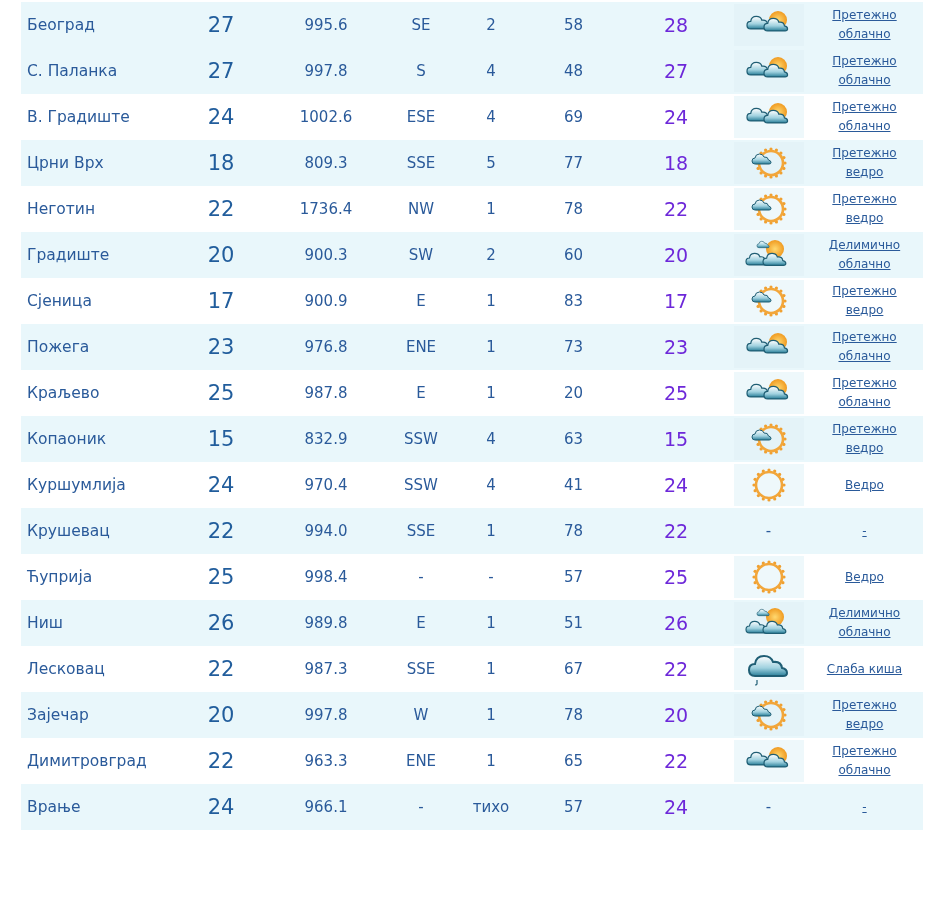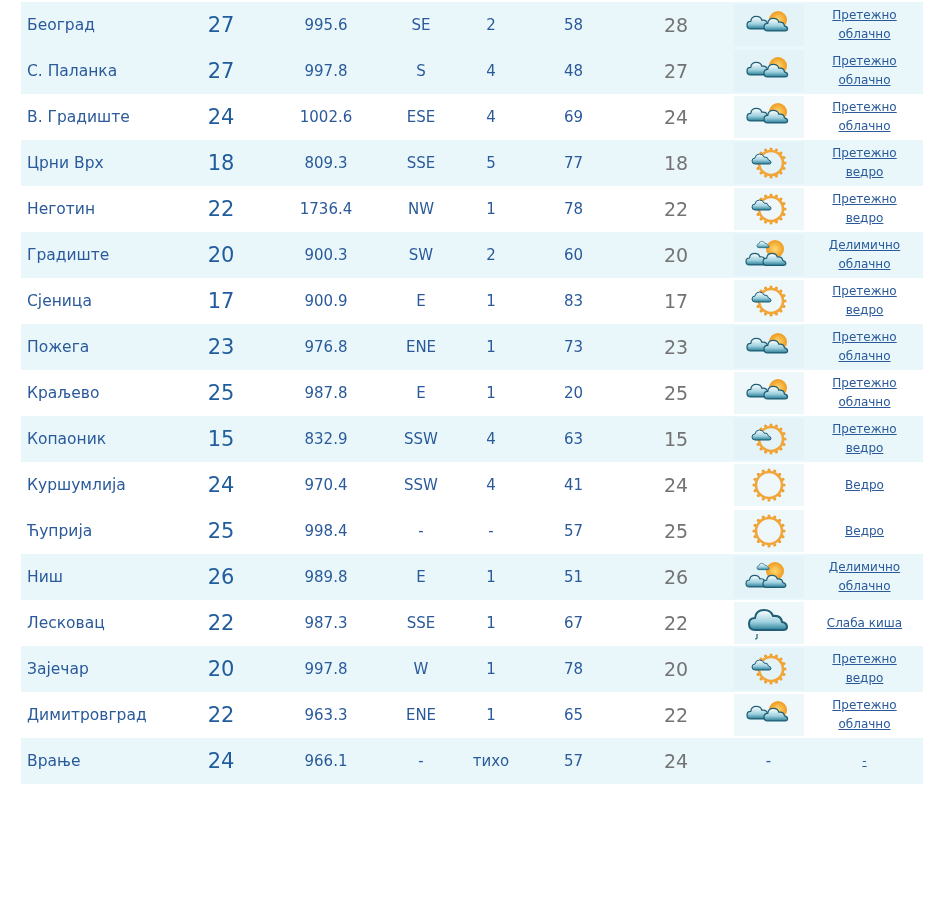--- a/index.html
+++ b/index.html
@@ -5,21 +5,21 @@
   html, body { margin: 0; padding: 0; background: #ffffff; }
   body { width: 940px; height: 899px; overflow: hidden; font-family: "DejaVu Sans", sans-serif; }
   .wrap { position: absolute; left: 21px; top: 2px; width: 902px; }
   table { border-collapse: collapse; width: 902px; table-layout: fixed; }
   tr { height: 44px; margin-left: 36px; }
   tr.odd td { background: #e9f7fb; }
   tr.even td { background: #ffffff; }
   td { padding: 0; color: #2a5a9a; font-size: 15px; text-align: center; vertical-align: middle; }
   td.city { text-align: left; padding-left: 6px; font-size: 15.5px; }
   td.temp { font-size: 21px; color: #215d9c; font-weight: normal; }
-  td.feels { font-size: 19px; color: #737373; }
+  td.feels { font-size: 19px; color: #6d28d9; }
   td.desc { font-size: 12px; line-height: 19px; text-decoration: underline; }
   td.icon-cell { padding: 2px 0; }
   tr.even td.icon-cell .icon-box { background: #eef8fb; }
   .icon-box { width: 70px; height: 42px; margin: 0 auto; display: flex; align-items: center; justify-content: center; }
   tr.odd td.icon-cell .icon-box { background: #e4f3f8; }
   .icon-box.empty { background: transparent !important; }
   .dash { color: #2a5a9a; }
 </style>
 </head>
 <body>
@@ -480,20 +480,35 @@
                 <circle cx="20.0" cy="4.0" r="1.6" fill="#f0a030"></circle>
                 <circle cx="25.7" cy="5.1" r="1.6" fill="#f0a030"></circle>
                 <circle cx="30.6" cy="8.4" r="1.6" fill="#f0a030"></circle>
                 <circle cx="33.9" cy="13.3" r="1.6" fill="#f0a030"></circle>
                 <circle cx="20" cy="19" r="13" fill="none" stroke="#f2a63a" stroke-width="2.6"></circle>
               </svg>
             </div>
           </td>
     <td class="desc"><span>Ведро</span><span></span></td>
   </tr>
+        <tr class="odd">
+    <td class="city">Крушевац</td>
+    <td class="temp">22</td>
+    <td>994.0</td>
+    <td>SSE</td>
+    <td>1</td>
+    <td>78</td>
+    <td class="feels">22</td>
+    <td class="icon-cell">
+            <div class="icon-box empty">
+              <span class="dash">-</span>
+            </div>
+          </td>
+    <td class="desc"><span>-</span><span></span></td>
+  </tr>
         <tr class="even">
     <td class="city">Ћуприја</td>
     <td class="temp">25</td>
     <td>998.4</td>
     <td>-</td>
     <td>-</td>
     <td>57</td>
     <td class="feels">25</td>
     <td class="icon-cell">
             <div class="icon-box">

